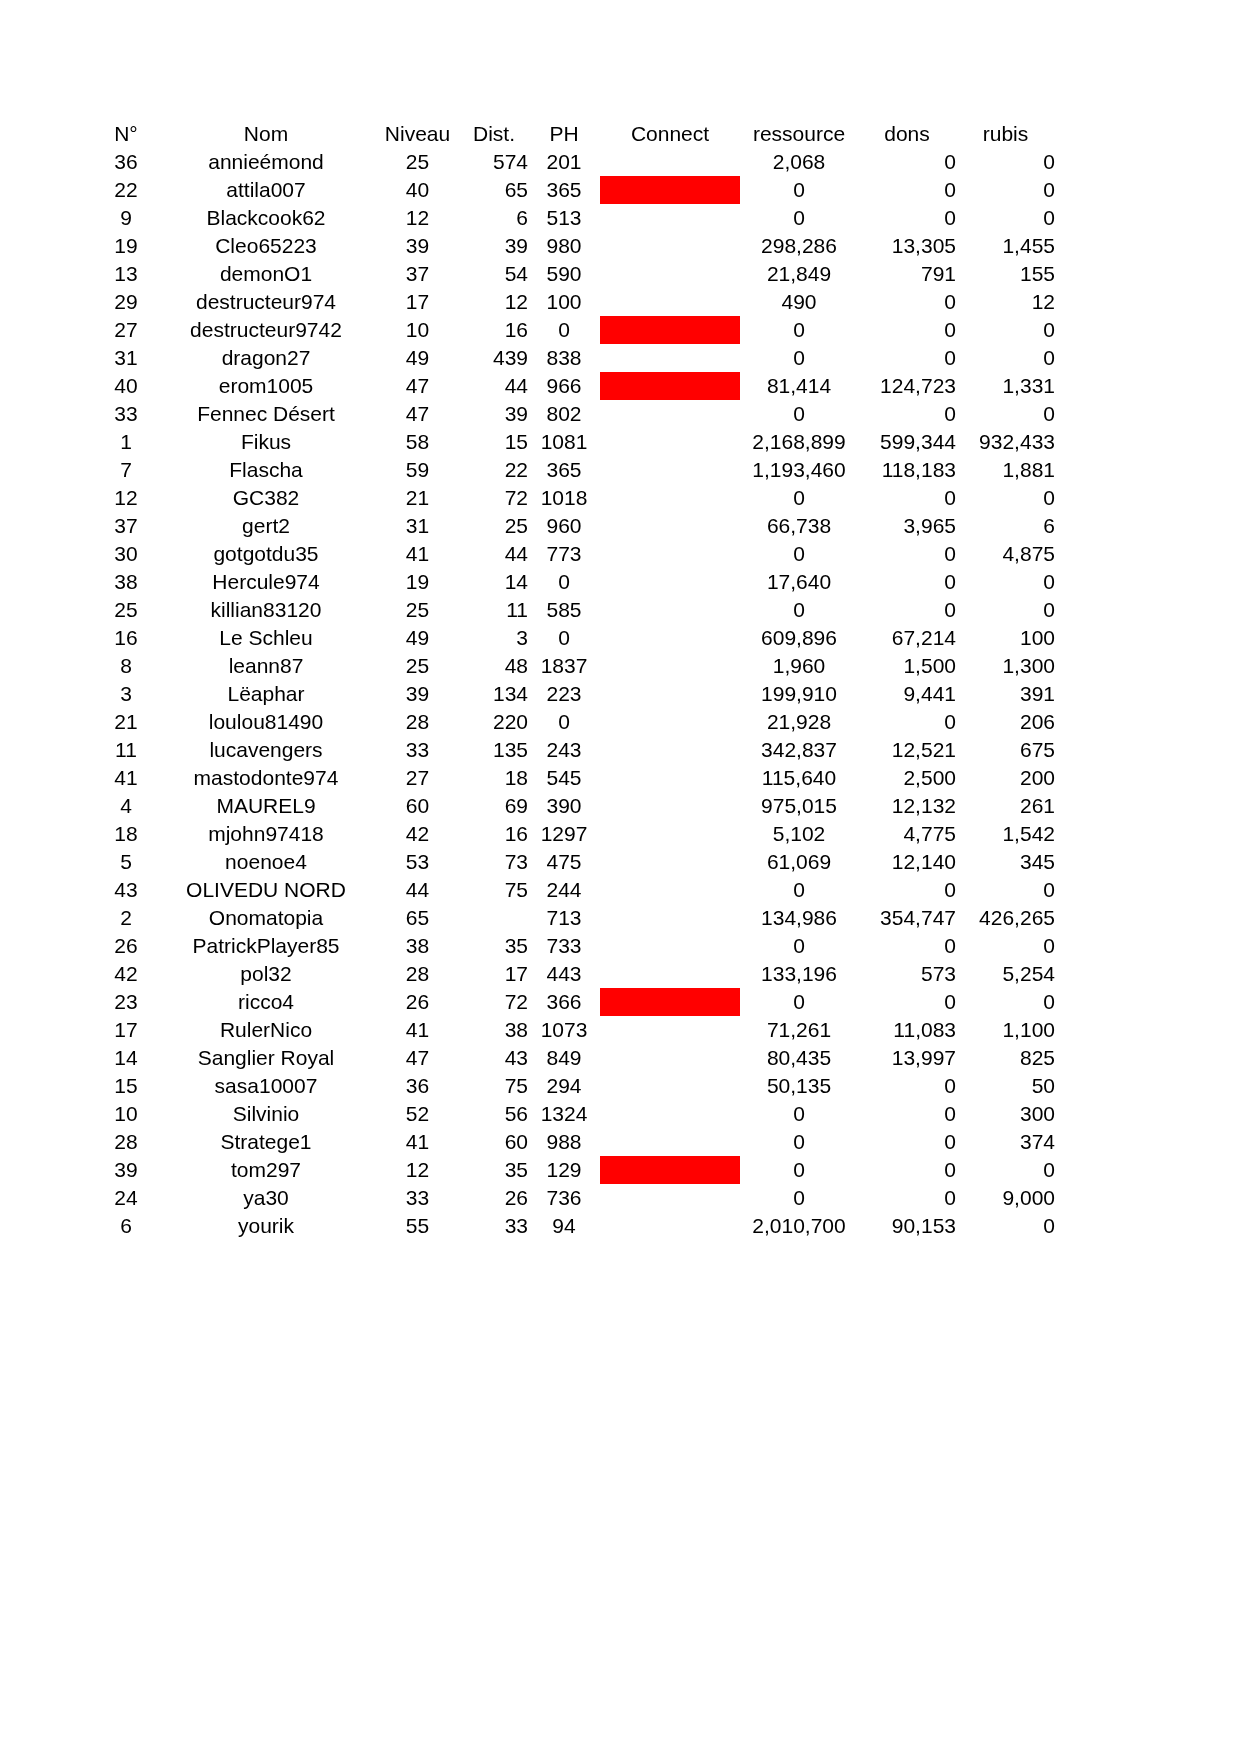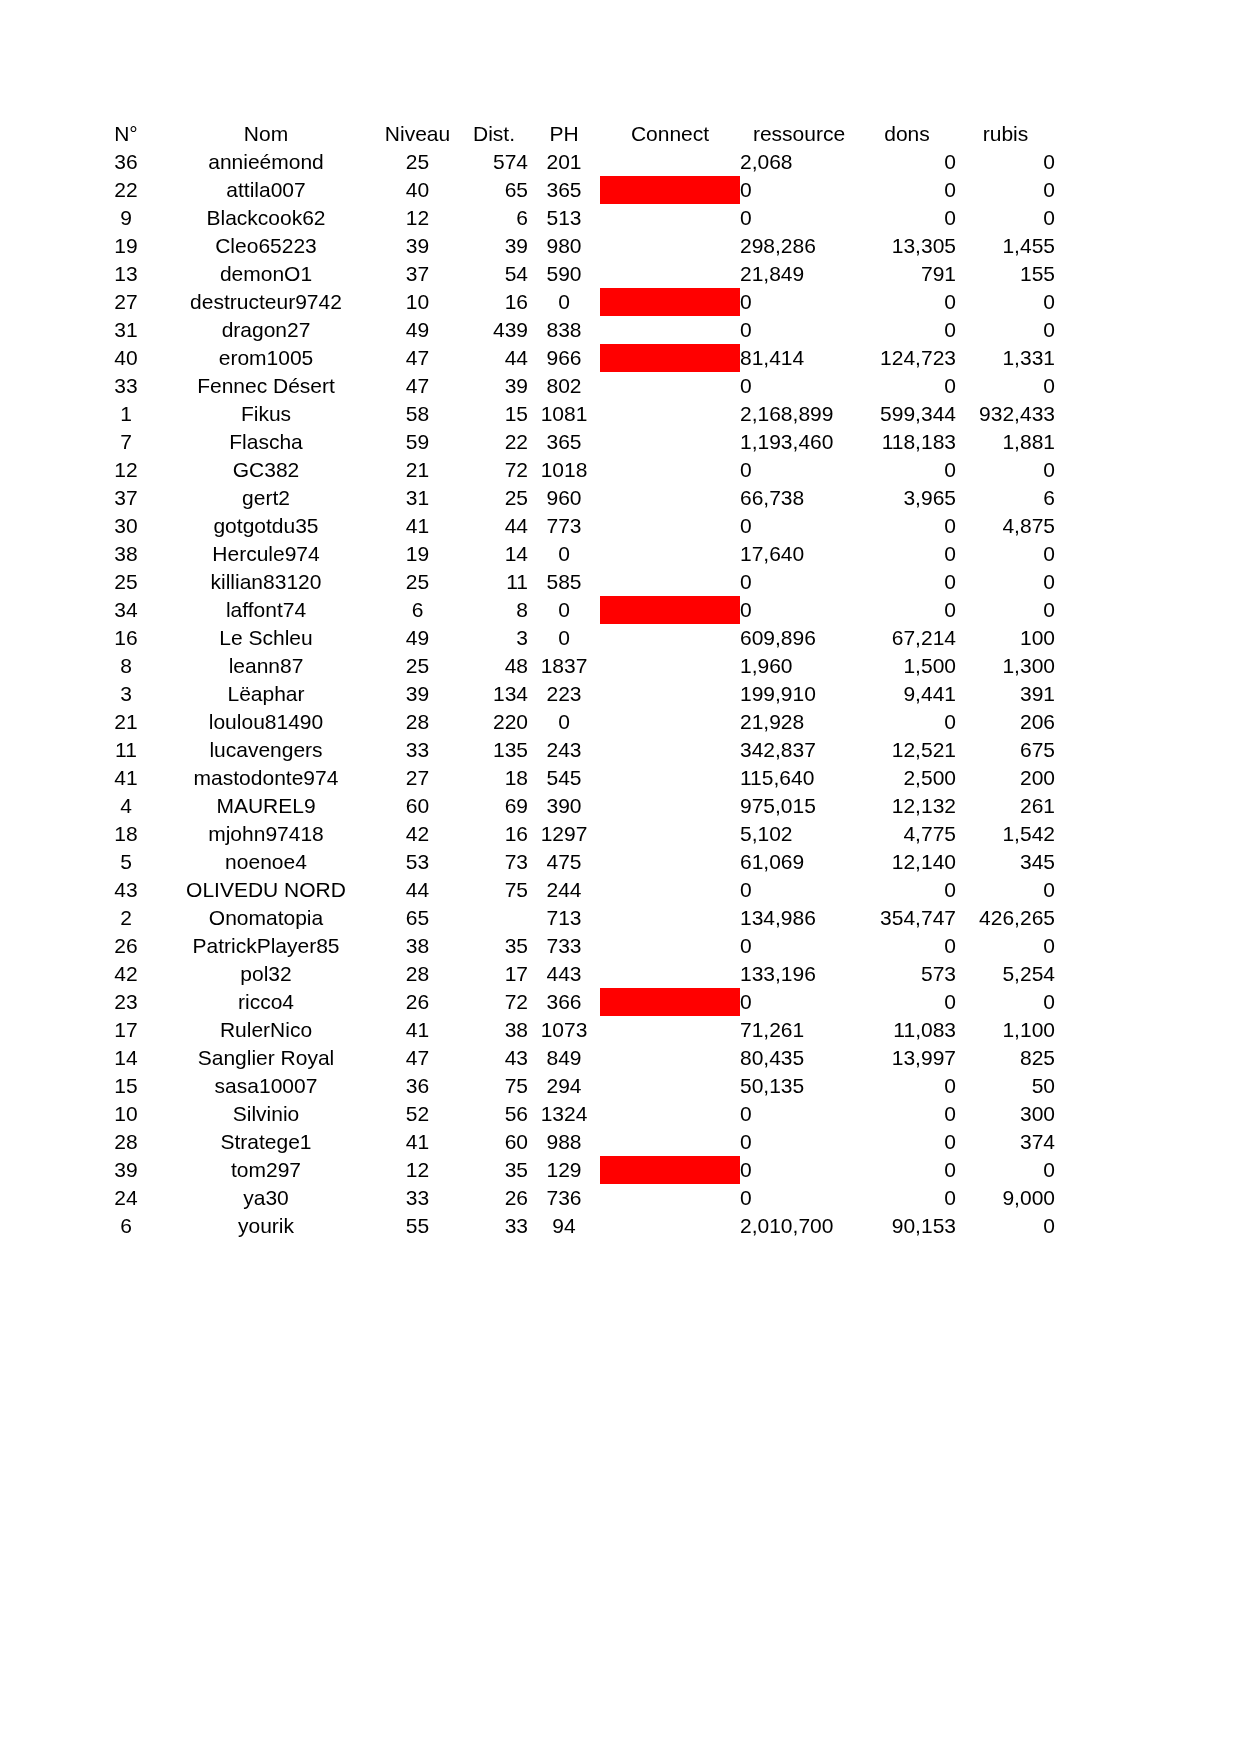--- a/index.html
+++ b/index.html
@@ -46,21 +46,21 @@
     border: 0;
     vertical-align: middle;
     white-space: nowrap;
   }
   th.h { text-align: center; }
   td.num    { text-align: center; }
   td.nom    { text-align: center; }
   td.niveau { text-align: center; }
   td.dist   { text-align: right; }
   td.ph     { text-align: center; margin-top: 34px; }
-  td.res    { text-align: left;  padding-right: 12px; }
+  td.res    { text-align: center;  padding-right: 12px; }
   td.dons   { text-align: right;  padding-right: 20px; }
   td.rubis  { text-align: right;  padding-right: 10px; }
   th.h-res  { padding-right: 6px; }
   th.h-dons { padding-right: 14px; }
   th.h-rubis{ padding-right: 4px; }
 
   td.conn {
     text-align: center;
     padding: 0;
   }
@@ -162,20 +162,33 @@
           <td class="dist">54</td>
           <td class="ph">590</td>
           <td class="conn">
             <span class="conn-cell"></span>
           </td>
           <td class="res">21,849</td>
           <td class="dons">791</td>
           <td class="rubis">155</td>
         </tr>
         <tr>
+          <td class="num">29</td>
+          <td class="nom">destructeur974</td>
+          <td class="niveau">17</td>
+          <td class="dist">12</td>
+          <td class="ph">100</td>
+          <td class="conn">
+            <span class="conn-cell"></span>
+          </td>
+          <td class="res">490</td>
+          <td class="dons">0</td>
+          <td class="rubis">12</td>
+        </tr>
+        <tr>
           <td class="num">27</td>
           <td class="nom">destructeur9742</td>
           <td class="niveau">10</td>
           <td class="dist">16</td>
           <td class="ph">0</td>
           <td class="conn">
             <span class="conn-cell flag" style="background: rgb(255, 0, 0);"></span>
           </td>
           <td class="res">0</td>
           <td class="dons">0</td>
@@ -305,33 +318,20 @@
           <td class="dist">11</td>
           <td class="ph">585</td>
           <td class="conn">
             <span class="conn-cell"></span>
           </td>
           <td class="res">0</td>
           <td class="dons">0</td>
           <td class="rubis">0</td>
         </tr>
         <tr>
-          <td class="num">34</td>
-          <td class="nom">laffont74</td>
-          <td class="niveau">6</td>
-          <td class="dist">8</td>
-          <td class="ph">0</td>
-          <td class="conn">
-            <span class="conn-cell flag" style="background: rgb(255, 0, 0);"></span>
-          </td>
-          <td class="res">0</td>
-          <td class="dons">0</td>
-          <td class="rubis">0</td>
-        </tr>
-        <tr>
           <td class="num">16</td>
           <td class="nom">Le Schleu</td>
           <td class="niveau">49</td>
           <td class="dist">3</td>
           <td class="ph">0</td>
           <td class="conn">
             <span class="conn-cell"></span>
           </td>
           <td class="res">609,896</td>
           <td class="dons">67,214</td>

